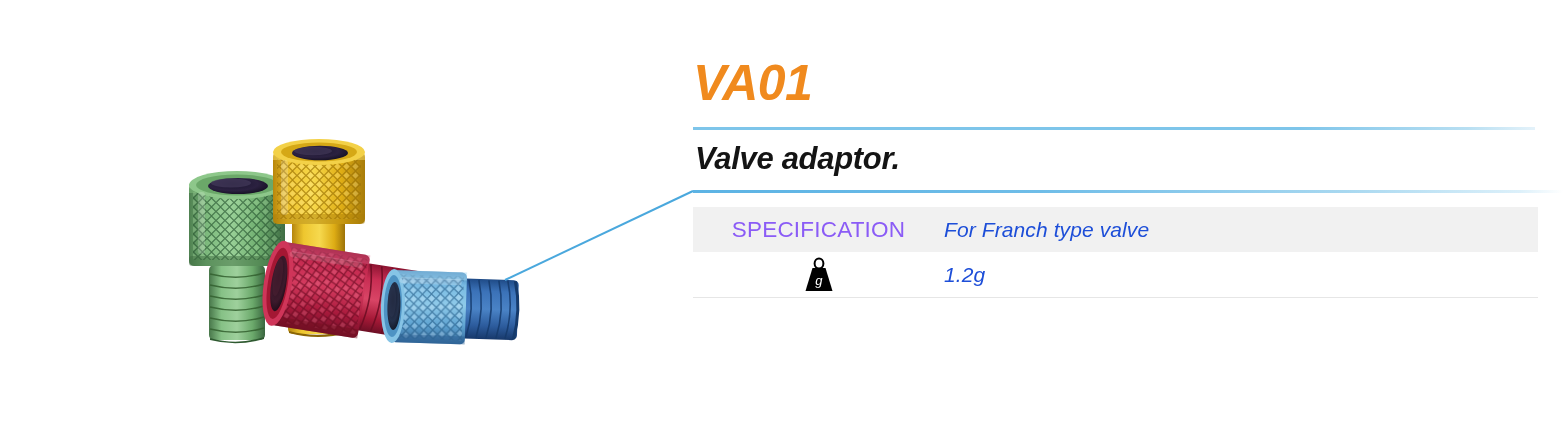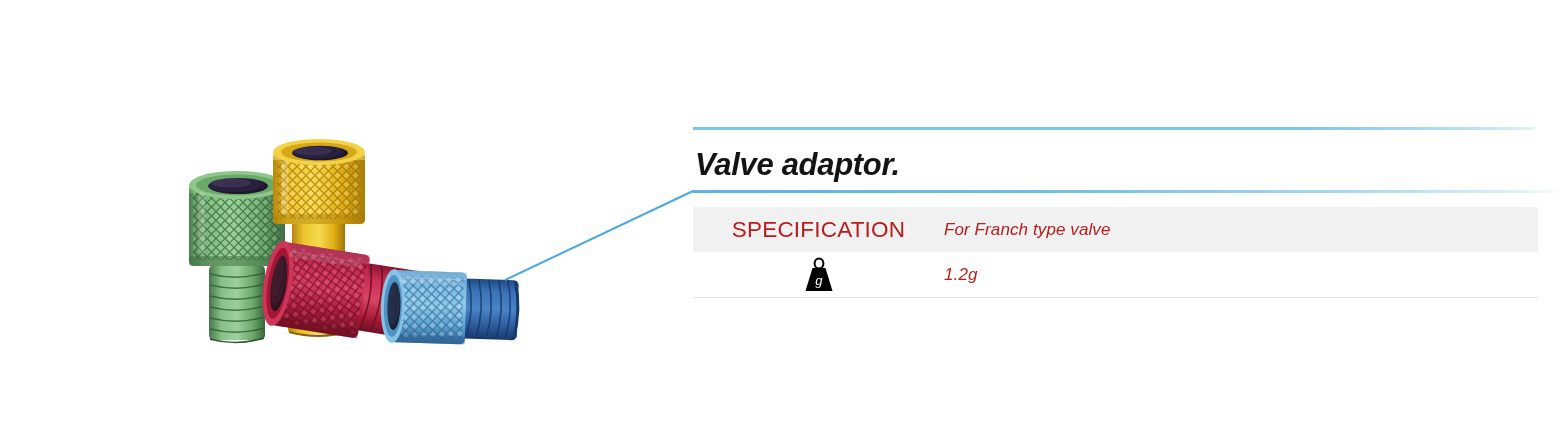--- a/index.html
+++ b/index.html
@@ -52,21 +52,21 @@
 
   .rule-top {
     position: absolute;
     left: 0px; top: 127px;
     width: 842px; height: 3px;
     background: linear-gradient(to right, #7ec5ea 0%, #7ec5ea 72%, #b8dff2 92%, #e4f2fa 100%);
   }
 
   #product-name {
     position: absolute;
-    left: 2px; top: 148px;
+    left: 2px; top: 142px;
     font-size: 31px;
     font-weight: bold;
     font-style: italic;
     letter-spacing: -0.3px;
     color: #141414;
     line-height: 1.1;
     white-space: nowrap;
   }
 
   .rule-mid {
@@ -89,32 +89,32 @@
   #spec-table tr.plain  { background: #ffffff; }
   #spec-table td {
     padding: 0;
     vertical-align: middle;
     border: 0;
   }
   td.label-cell {
     width: 251px;
     text-align: center;
     font-size: 22.5px;
-    color: #b91c1c;
+    color: #8b5cf6;
     font-weight: normal;
     letter-spacing: 0.2px;
     border-right: 1px solid #d8e8f4;
     padding-right: 2px;
   }
   td.value-cell {
     text-align: left;
     padding-left: 24px;
-    font-size: 17px;
+    font-size: 21px;
     font-style: italic;
-    color: #b91c1c;
+    color: #1d4ed8;
     letter-spacing: 0.1px;
     margin-left: 16px;
   }
   #spec-table tr.last-row td {
     border-bottom: 1px solid #e6e6e6;
   }
 
   
   .weight-icon-wrap {
     display: flex;
@@ -336,20 +336,21 @@
       <stop offset="55%" stop-color="#6fbde8"></stop>
       <stop offset="82%" stop-color="#b6dff3"></stop>
       <stop offset="100%" stop-color="#ffffff" stop-opacity="0"></stop>
     </linearGradient>
   </defs>
   <path d="M15 100 L203 11" fill="none" stroke="#4aa8dd" stroke-width="2"></path>
 </svg>
 
 <div id="info-panel">
 
+  <div id="product-code">VA01</div>
 
   <div class="rule-top"></div>
 
   <div id="product-name">Valve adaptor.</div>
 
   <div class="rule-mid"></div>
 
   <table id="spec-table">
     <tbody>
 

